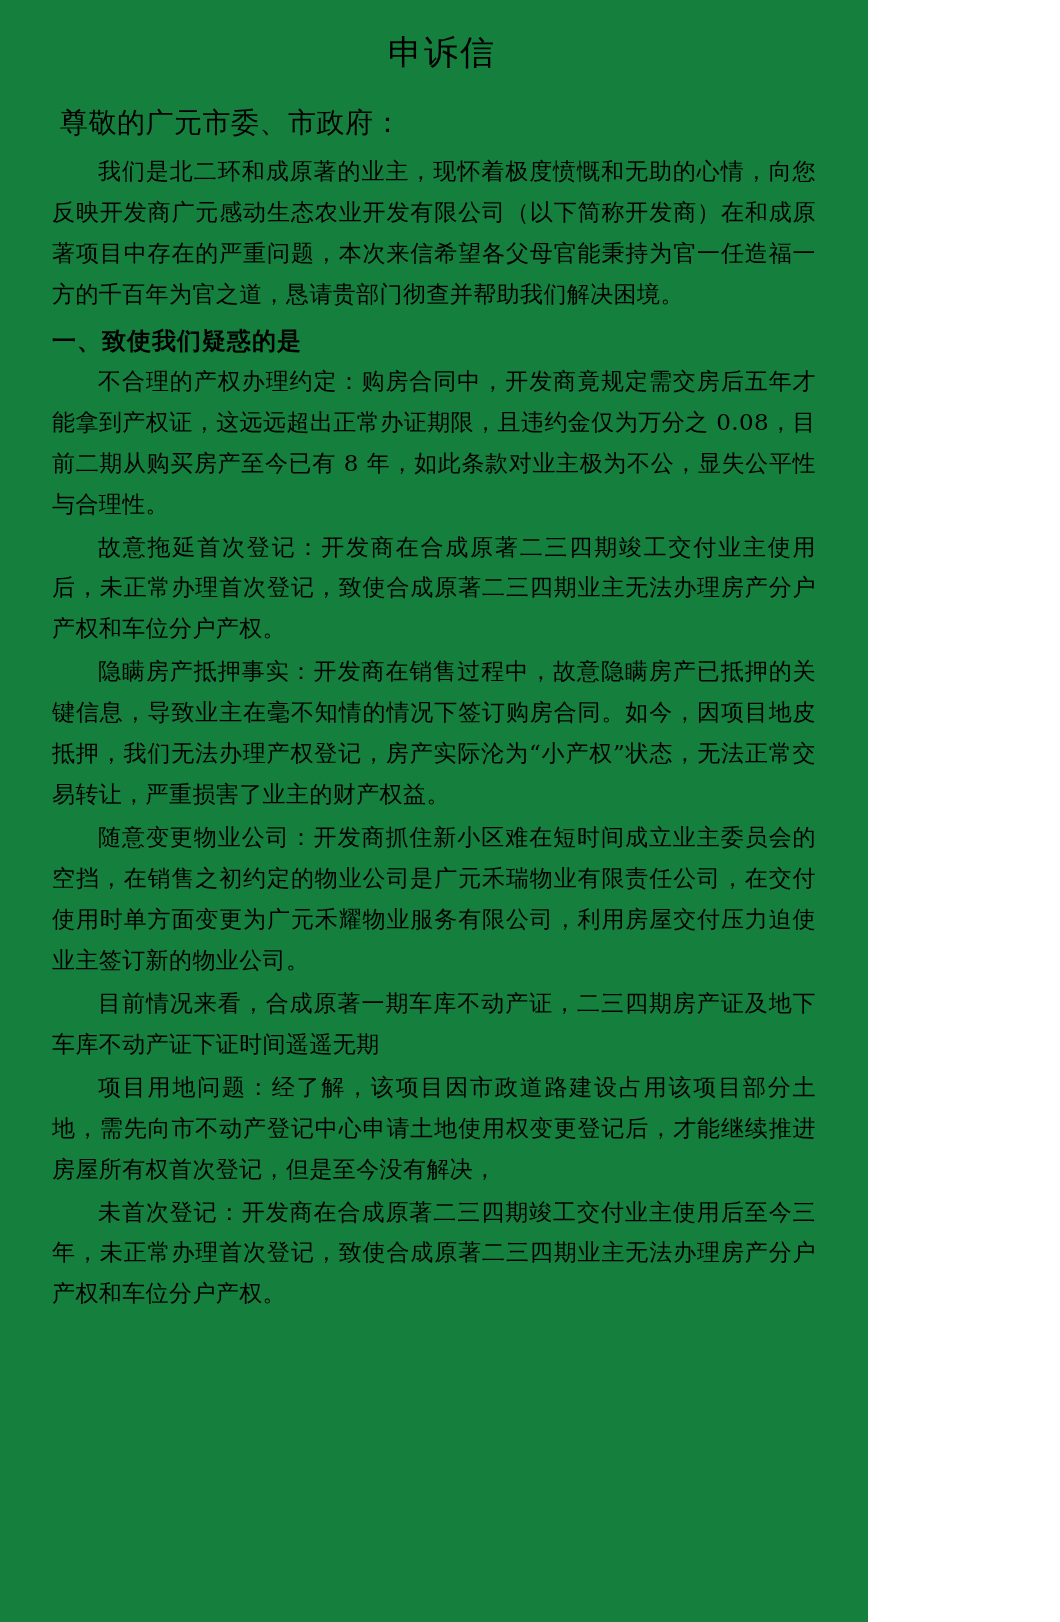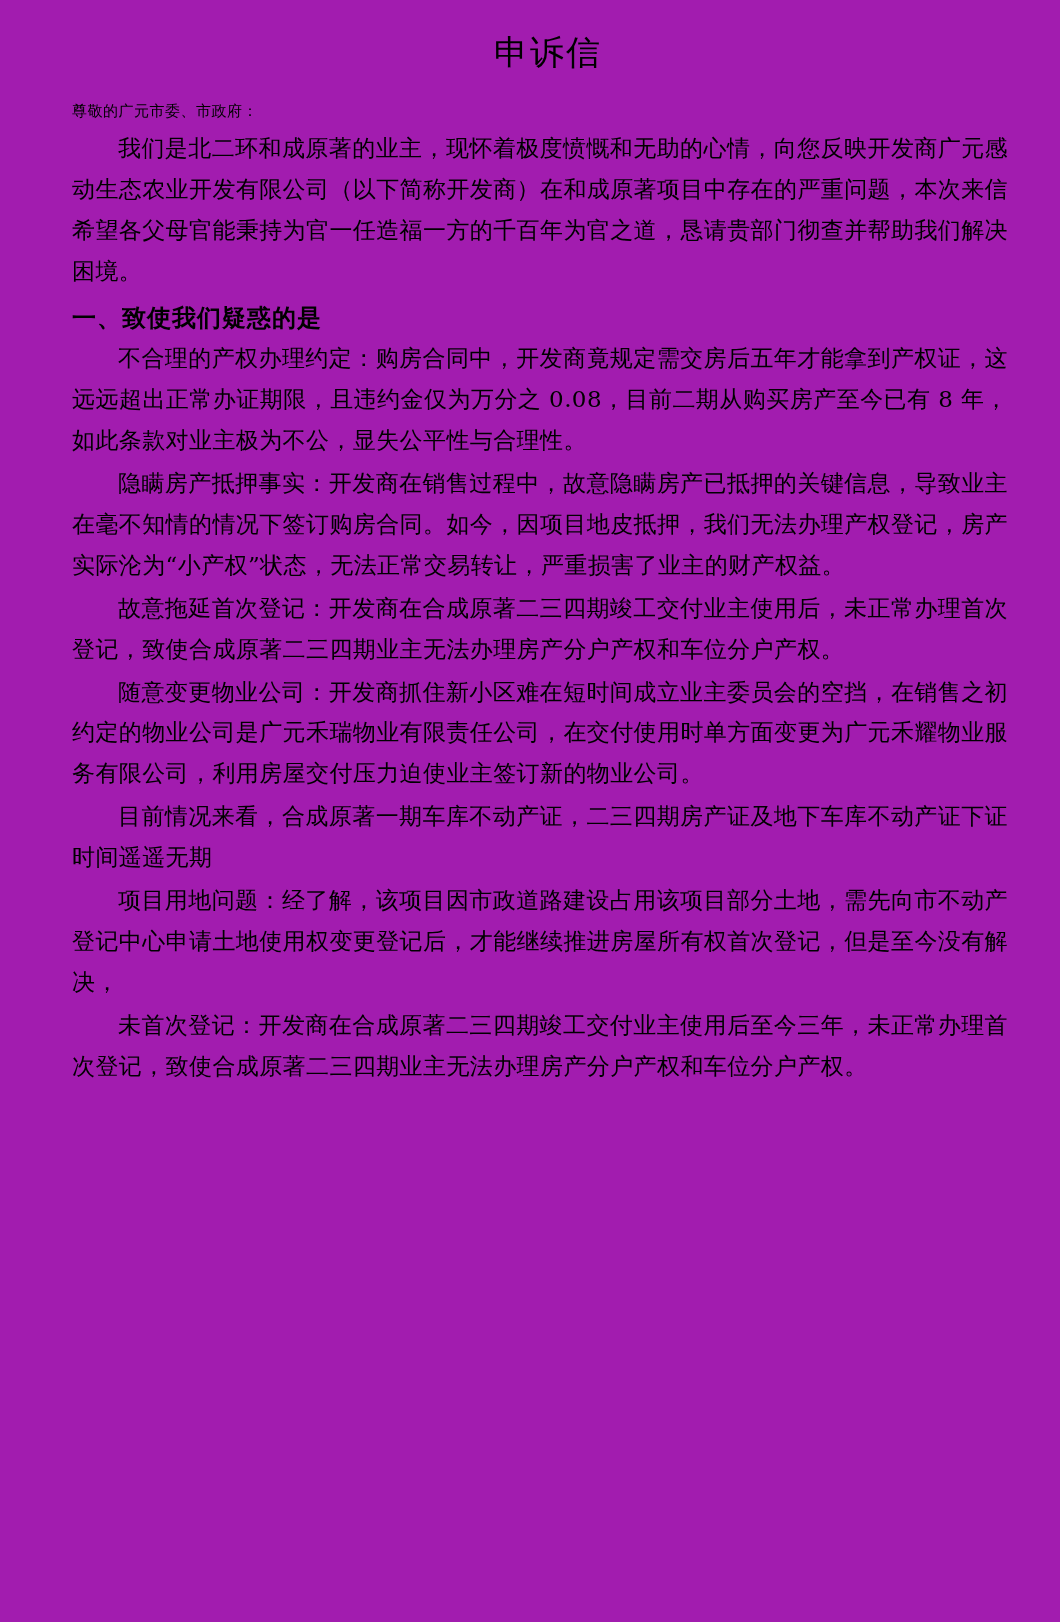--- a/index.html
+++ b/index.html
@@ -7,39 +7,39 @@
     padding: 0;
     background: #ffffff;
   }
   body {
     width: 1060px;
     min-height: 1622px;
     font-family: "DejaVu Serif", "Liberation Serif", serif;
     color: #000000;
   }
   .page {
-    width: 1060px;
+    width: 868px;
     min-height: 1622px;
     box-sizing: border-box;
-    padding: 18px 36px 10px 72px;
-    background: #a21caf;
+    padding: 18px 36px 10px 52px;
+    background: #15803d;
     position: relative;
   }
   .doc-title {
     text-align: center;
     font-size: 34px;
     font-weight: 400;
     letter-spacing: 2px;
     margin: 12px 0 22px 0;
     font-family: "DejaVu Serif", "Liberation Serif", serif;
   }
   .salutation {
-    font-size: 15px;
+    font-size: 28px;
     line-height: 1.75;
-    margin: 0 0 4px 0;
+    margin: 0 0 4px 8px;
     letter-spacing: 0.5px;
   }
   p.body-par {
     font-size: 23px;
     line-height: 1.78;
     margin: 0 16px 2px 0;
     text-indent: 2em;
     text-align: justify;
     text-justify: inter-ideograph;
     letter-spacing: 0.4px;
@@ -63,22 +63,22 @@
 
   <h1 class="doc-title">申诉信</h1>
 
   <div class="salutation">尊敬的广元市委、市政府：</div>
 
   <p class="body-par">我们是北二环和成原著的业主，现怀着极度愤慨和无助的心情，向您反映开发商广元感动生态农业开发有限公司（以下简称开发商）在和成原著项目中存在的严重问题，本次来信希望各父母官能秉持为官一任造福一方的千百年为官之道，恳请贵部门彻查并帮助我们解决困境。</p>
 
   <h2 class="section-heading">一、致使我们疑惑的是</h2>
 
   <p class="body-par">不合理的产权办理约定：购房合同中，开发商竟规定需交房后五年才能拿到产权证，这远远超出正常办证期限，且违约金仅为万分之 0.08，目前二期从购买房产至今已有 8 年，如此条款对业主极为不公，显失公平性与合理性。</p>
+  <p class="body-par">故意拖延首次登记：开发商在合成原著二三四期竣工交付业主使用后，未正常办理首次登记，致使合成原著二三四期业主无法办理房产分户产权和车位分户产权。</p>
   <p class="body-par">隐瞒房产抵押事实：开发商在销售过程中，故意隐瞒房产已抵押的关键信息，导致业主在毫不知情的情况下签订购房合同。如今，因项目地皮抵押，我们无法办理产权登记，房产实际沦为“小产权”状态，无法正常交易转让，严重损害了业主的财产权益。</p>
-  <p class="body-par">故意拖延首次登记：开发商在合成原著二三四期竣工交付业主使用后，未正常办理首次登记，致使合成原著二三四期业主无法办理房产分户产权和车位分户产权。</p>
   <p class="body-par">随意变更物业公司：开发商抓住新小区难在短时间成立业主委员会的空挡，在销售之初约定的物业公司是广元禾瑞物业有限责任公司，在交付使用时单方面变更为广元禾耀物业服务有限公司，利用房屋交付压力迫使业主签订新的物业公司。</p>
 
 
   <p class="body-par">目前情况来看，合成原著一期车库不动产证，二三四期房产证及地下车库不动产证下证时间遥遥无期</p>
 
 
   <p class="body-par">项目用地问题：经了解，该项目因市政道路建设占用该项目部分土地，需先向市不动产登记中心申请土地使用权变更登记后，才能继续推进房屋所有权首次登记，但是至今没有解决，</p>
   <p class="body-par">未首次登记：开发商在合成原著二三四期竣工交付业主使用后至今三年，未正常办理首次登记，致使合成原著二三四期业主无法办理房产分户产权和车位分户产权。</p>
 
 </div>

